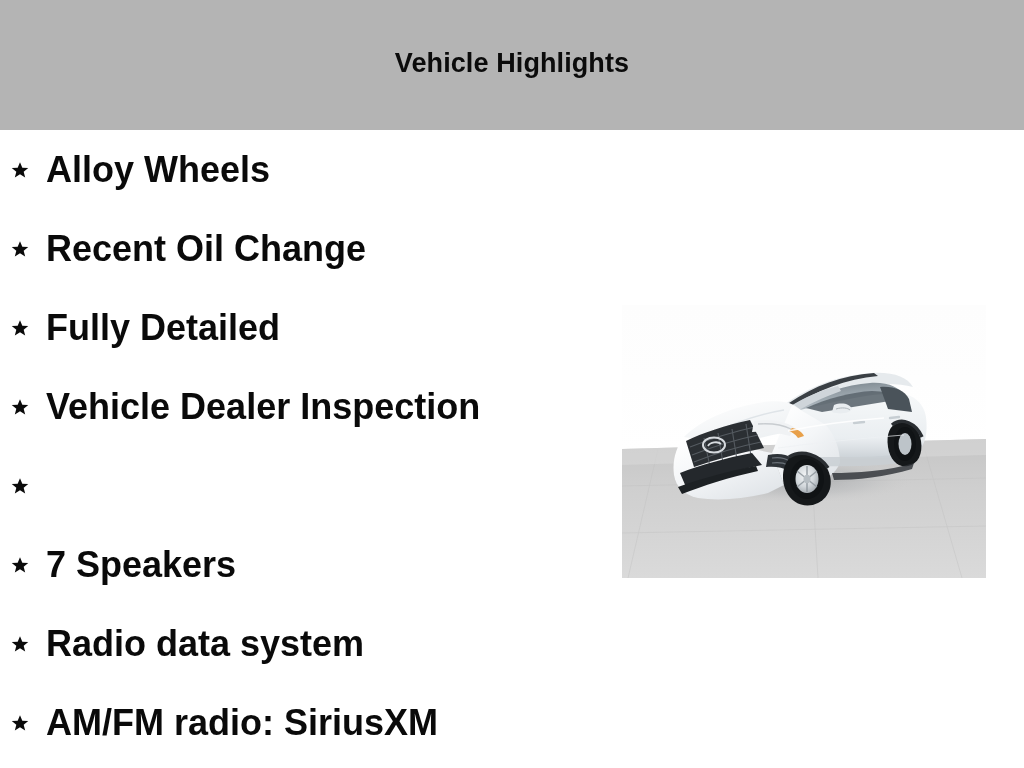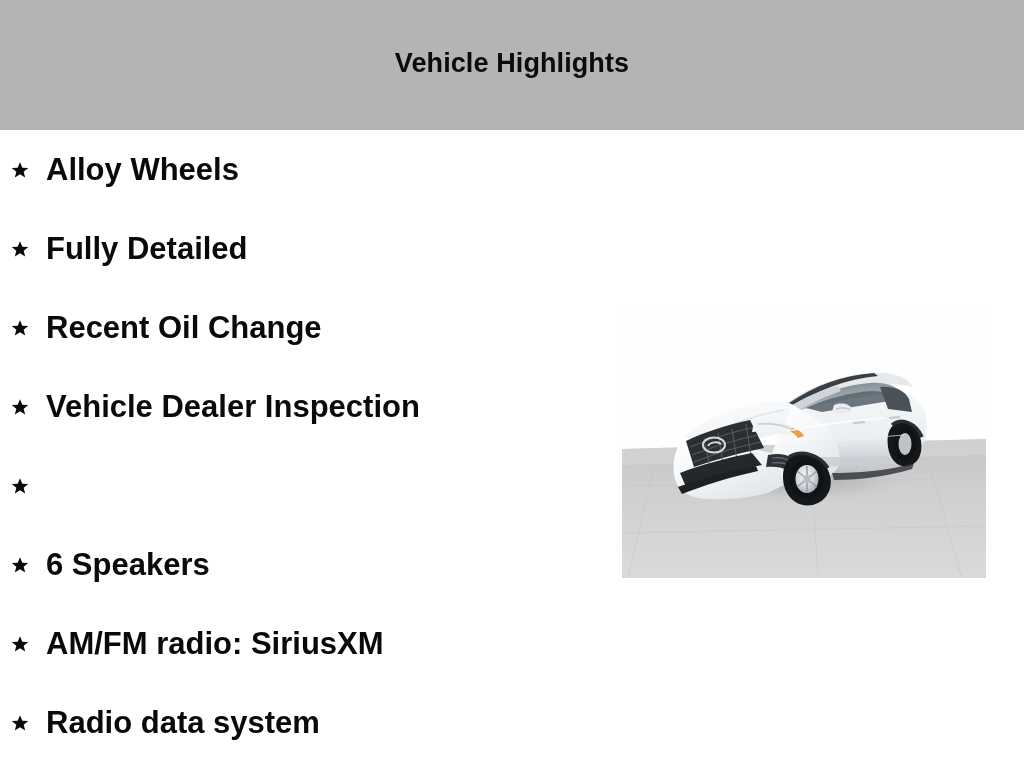--- a/index.html
+++ b/index.html
@@ -64,21 +64,21 @@
     display: flex;
     align-items: center;
     justify-content: flex-start;
   }
   .bullet-star svg {
     display: block;
   }
   .highlight-label {
     font-family: "Liberation Sans", sans-serif;
     font-weight: bold;
-    font-size: 31px;
+    font-size: 36px;
     color: #0a0a0a;
     line-height: 1;
     white-space: nowrap;
     margin-left: 13px;
     letter-spacing: 0px;
   }
 
   
   .vehicle-photo {
     position: absolute;
@@ -112,74 +112,74 @@
     </span>
     <span class="highlight-label">Alloy Wheels</span>
   </li>
 
   <li class="highlight-item">
     <span class="bullet-star">
       <svg width="18" height="18" viewBox="0 0 24 24" aria-hidden="true">
         <polygon points="12,1.6 15.1,8.9 23,9.3 16.9,14.3 18.9,22 12,17.7 5.1,22 7.1,14.3 1,9.3 8.9,8.9" fill="#0a0a0a"></polygon>
       </svg>
     </span>
+    <span class="highlight-label">Recent Oil Change</span>
+  </li>
+
+  <li class="highlight-item">
+    <span class="bullet-star">
+      <svg width="18" height="18" viewBox="0 0 24 24" aria-hidden="true">
+        <polygon points="12,1.6 15.1,8.9 23,9.3 16.9,14.3 18.9,22 12,17.7 5.1,22 7.1,14.3 1,9.3 8.9,8.9" fill="#0a0a0a"></polygon>
+      </svg>
+    </span>
     <span class="highlight-label">Fully Detailed</span>
   </li>
 
   <li class="highlight-item">
     <span class="bullet-star">
       <svg width="18" height="18" viewBox="0 0 24 24" aria-hidden="true">
         <polygon points="12,1.6 15.1,8.9 23,9.3 16.9,14.3 18.9,22 12,17.7 5.1,22 7.1,14.3 1,9.3 8.9,8.9" fill="#0a0a0a"></polygon>
       </svg>
     </span>
-    <span class="highlight-label">Recent Oil Change</span>
-  </li>
-
-  <li class="highlight-item">
-    <span class="bullet-star">
-      <svg width="18" height="18" viewBox="0 0 24 24" aria-hidden="true">
-        <polygon points="12,1.6 15.1,8.9 23,9.3 16.9,14.3 18.9,22 12,17.7 5.1,22 7.1,14.3 1,9.3 8.9,8.9" fill="#0a0a0a"></polygon>
-      </svg>
-    </span>
     <span class="highlight-label">Vehicle Dealer Inspection</span>
   </li>
 
   <li class="highlight-item">
     <span class="bullet-star">
       <svg width="18" height="18" viewBox="0 0 24 24" aria-hidden="true">
         <polygon points="12,1.6 15.1,8.9 23,9.3 16.9,14.3 18.9,22 12,17.7 5.1,22 7.1,14.3 1,9.3 8.9,8.9" fill="#0a0a0a"></polygon>
       </svg>
     </span>
   </li>
 
   <li class="highlight-item">
     <span class="bullet-star">
       <svg width="18" height="18" viewBox="0 0 24 24" aria-hidden="true">
         <polygon points="12,1.6 15.1,8.9 23,9.3 16.9,14.3 18.9,22 12,17.7 5.1,22 7.1,14.3 1,9.3 8.9,8.9" fill="#0a0a0a"></polygon>
       </svg>
     </span>
-    <span class="highlight-label">6 Speakers</span>
+    <span class="highlight-label">7 Speakers</span>
+  </li>
+
+  <li class="highlight-item">
+    <span class="bullet-star">
+      <svg width="18" height="18" viewBox="0 0 24 24" aria-hidden="true">
+        <polygon points="12,1.6 15.1,8.9 23,9.3 16.9,14.3 18.9,22 12,17.7 5.1,22 7.1,14.3 1,9.3 8.9,8.9" fill="#0a0a0a"></polygon>
+      </svg>
+    </span>
+    <span class="highlight-label">Radio data system</span>
   </li>
 
   <li class="highlight-item">
     <span class="bullet-star">
       <svg width="18" height="18" viewBox="0 0 24 24" aria-hidden="true">
         <polygon points="12,1.6 15.1,8.9 23,9.3 16.9,14.3 18.9,22 12,17.7 5.1,22 7.1,14.3 1,9.3 8.9,8.9" fill="#0a0a0a"></polygon>
       </svg>
     </span>
     <span class="highlight-label">AM/FM radio: SiriusXM</span>
-  </li>
-
-  <li class="highlight-item">
-    <span class="bullet-star">
-      <svg width="18" height="18" viewBox="0 0 24 24" aria-hidden="true">
-        <polygon points="12,1.6 15.1,8.9 23,9.3 16.9,14.3 18.9,22 12,17.7 5.1,22 7.1,14.3 1,9.3 8.9,8.9" fill="#0a0a0a"></polygon>
-      </svg>
-    </span>
-    <span class="highlight-label">Radio data system</span>
   </li>
 
 </ul>
 
 <div class="vehicle-photo">
   <svg viewBox="0 0 364 273" xmlns="http://www.w3.org/2000/svg" aria-hidden="true">
     <defs>
       <linearGradient id="backdropGrad" x1="0" y1="0" x2="0" y2="1">
         <stop offset="0%" stop-color="#fdfdfd"></stop>
         <stop offset="55%" stop-color="#ffffff"></stop>

